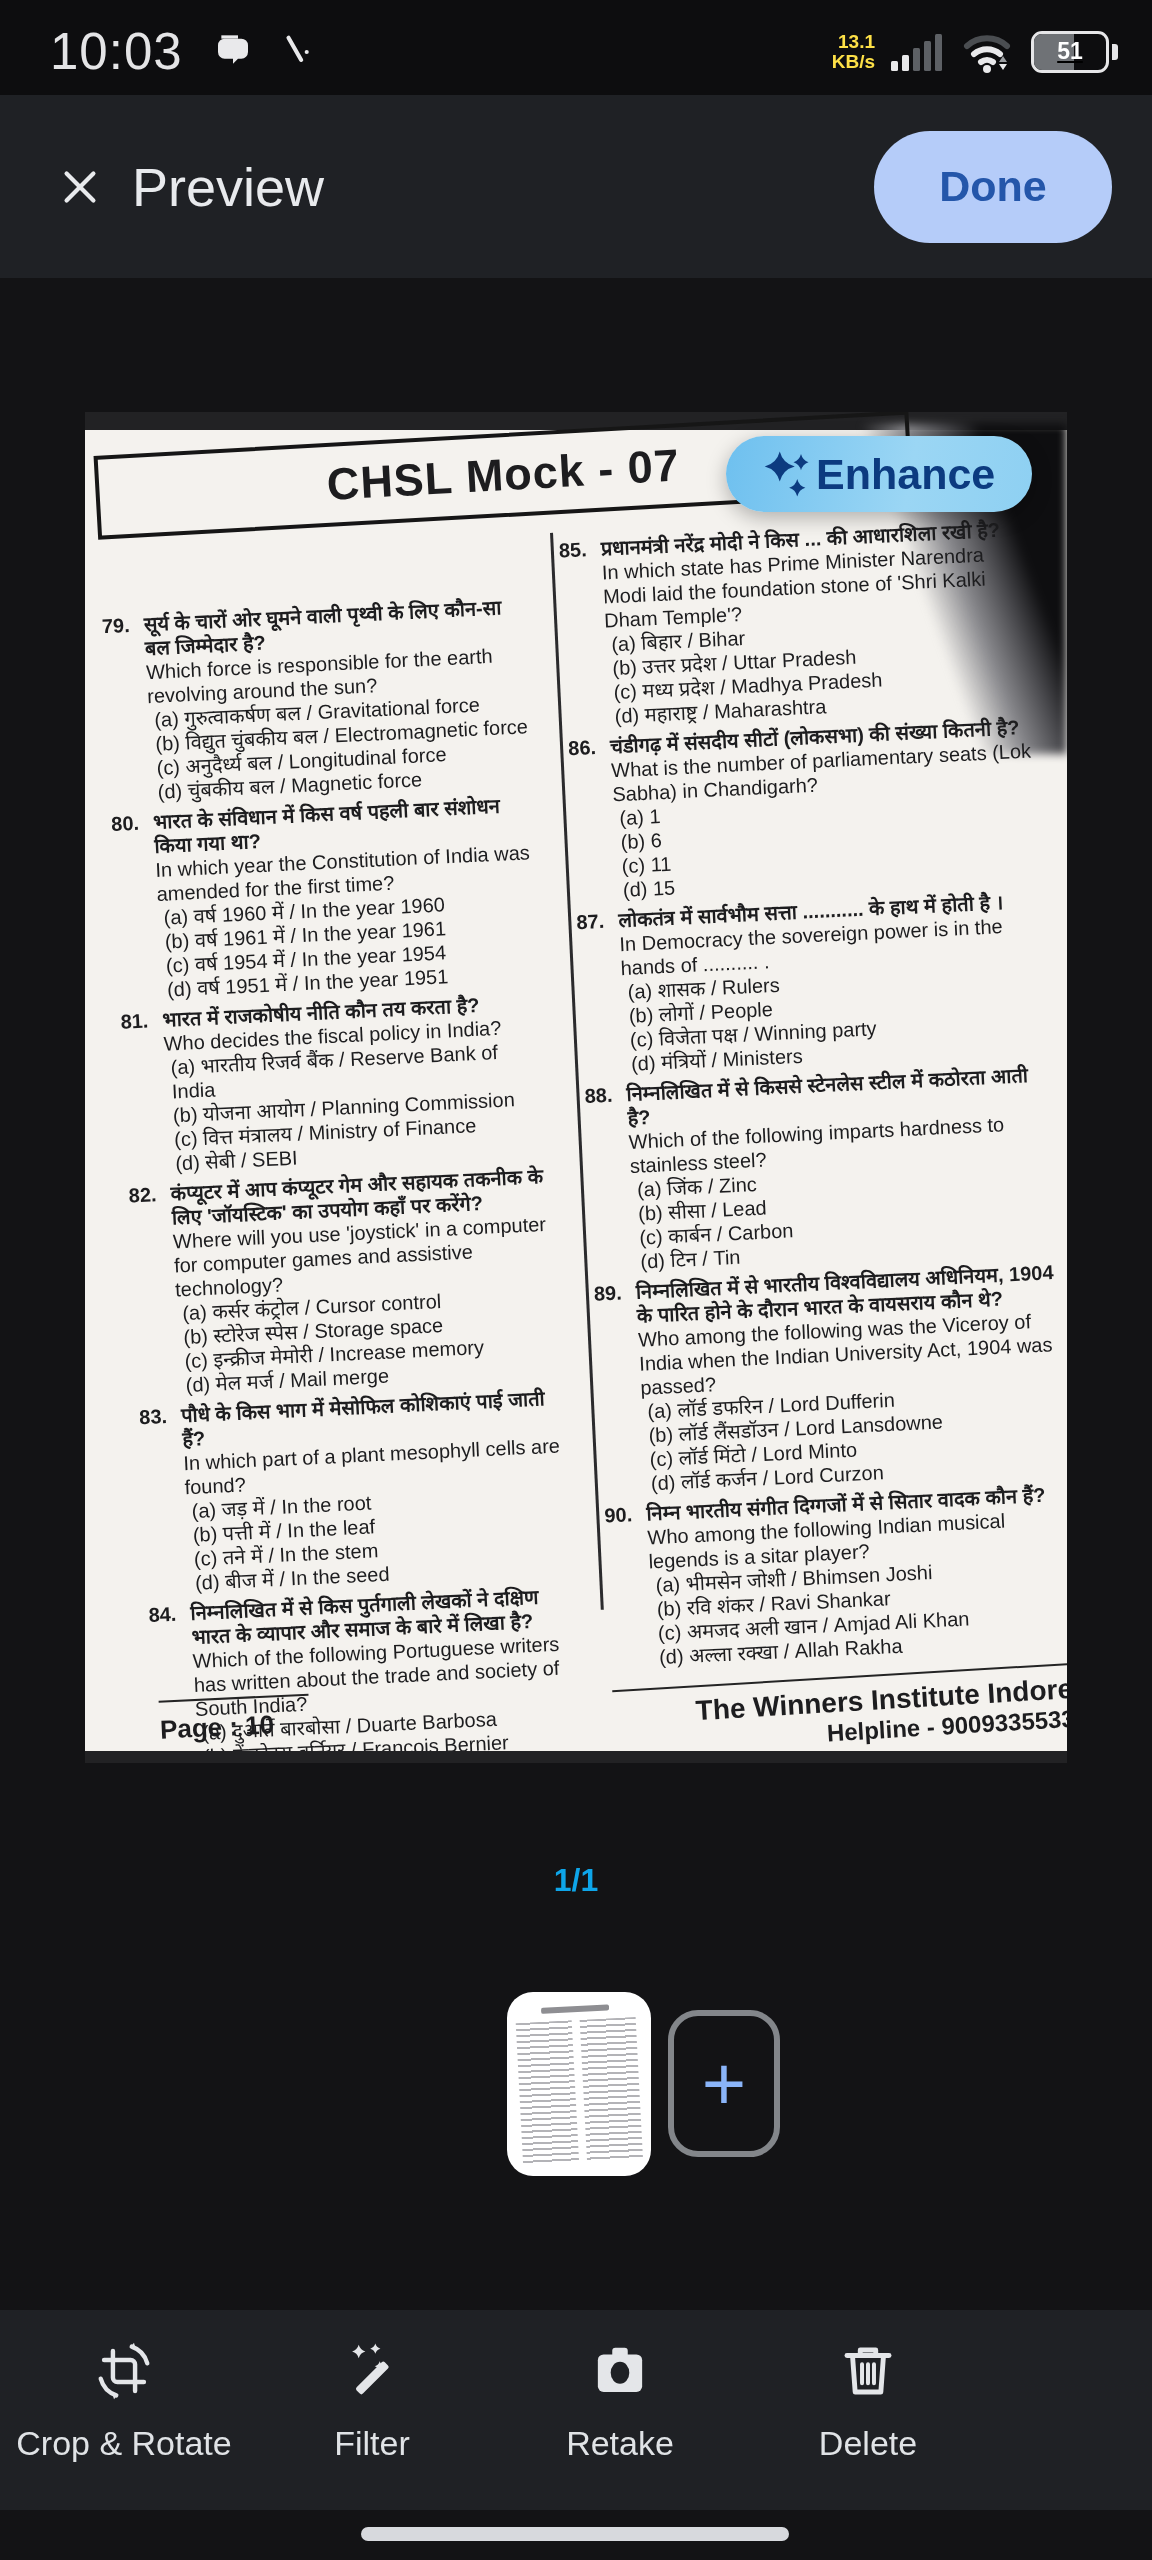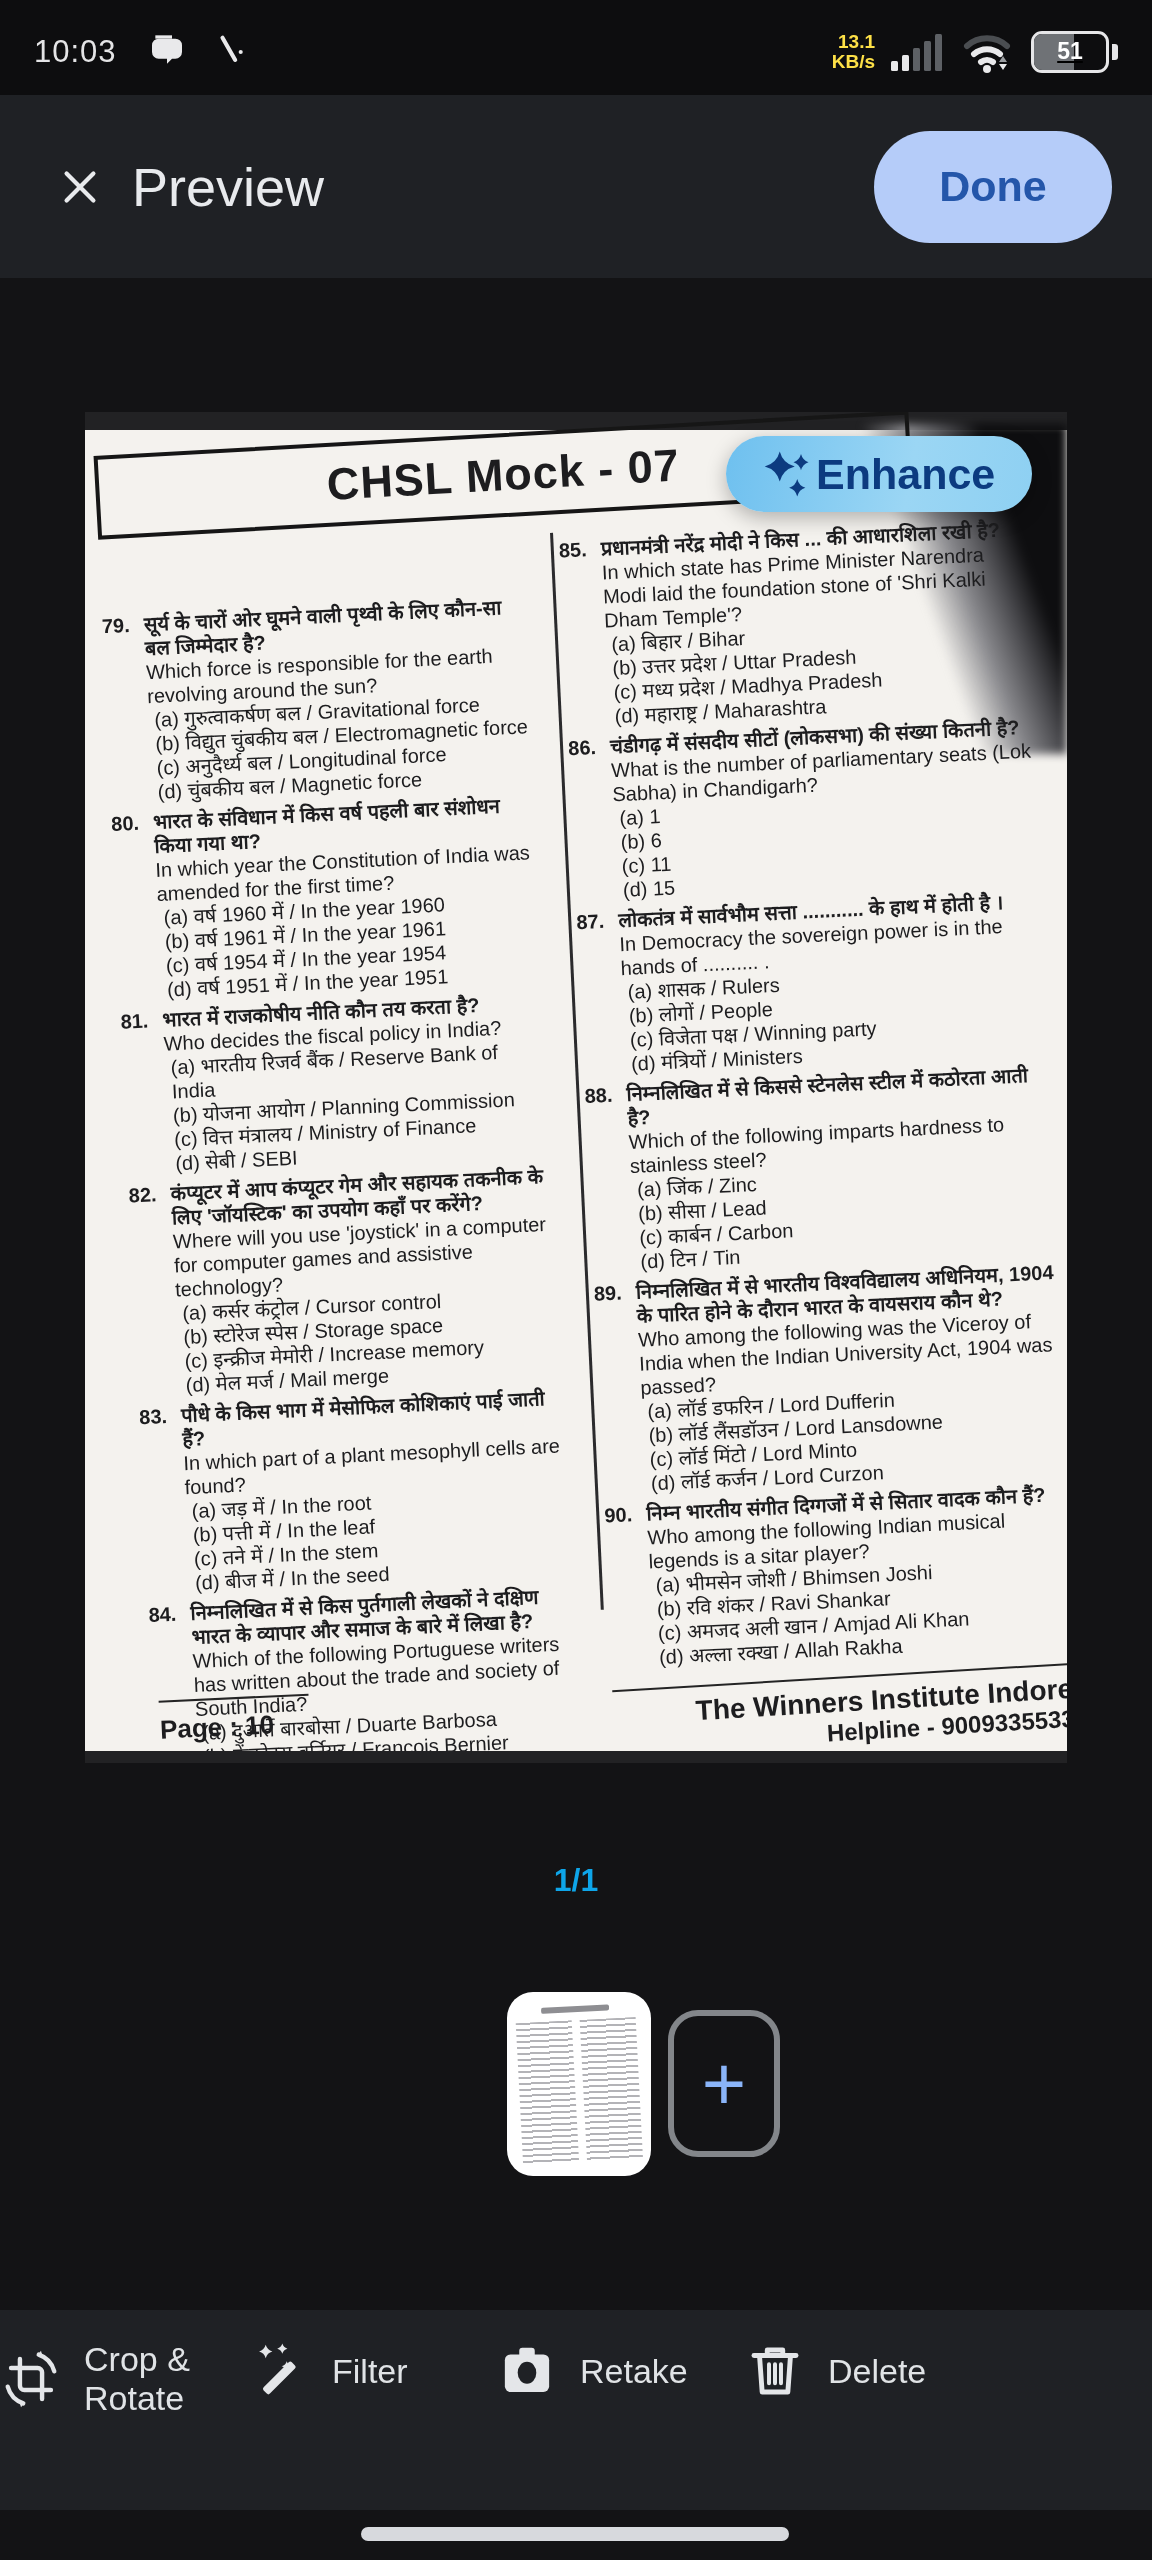--- a/index.html
+++ b/index.html
@@ -7,21 +7,21 @@
     width:1152px;height:2560px;position:relative;overflow:hidden;
     background:#131315;
     font-family:"Liberation Sans","DejaVu Sans",sans-serif;
     -webkit-font-smoothing:antialiased;
   }
   
   .statusbar{
     position:absolute;top:0;left:0;right:0;height:95px;background:#0d0d0f;
     display:flex;align-items:center;padding:8px 34px 0 34px;box-sizing:border-box;
   }
-  .sb-time{font-size:31px;color:#e4e4e6;letter-spacing:1px;}
+  .sb-time{font-size:51px;color:#e4e4e6;letter-spacing:1px;margin-left:16px;}
   .sb-left-icons{display:flex;align-items:center;gap:26px;margin-left:30px;}
   .sb-spacer{flex:1;}
   .sb-right{display:flex;align-items:center;gap:16px;}
   .sb-speed{display:flex;flex-direction:column;align-items:flex-end;color:#fde047;
     font-size:19px;line-height:20px;font-weight:700;}
   .battery{position:relative;width:72px;height:36px;border:3px solid #e6e6e8;border-radius:11px;
     display:flex;align-items:center;justify-content:center;overflow:hidden;}
   .battery .fill{position:absolute;left:0;top:0;bottom:0;width:56%;background:#6f7276;}
   .battery .pct{position:relative;color:#fff;font-size:23px;font-weight:700;}
   .battery-nub{width:6px;height:16px;background:#e6e6e8;border-radius:0 3px 3px 0;margin-left:3px;}
@@ -95,21 +95,21 @@
     position:absolute;left:668px;top:2010px;width:112px;height:147px;box-sizing:border-box;
     border:6px solid #83868a;border-radius:30px;
     display:flex;align-items:center;justify-content:center;
     color:#8ab4f8;font-size:76px;font-weight:300;line-height:1;
   }
   
   .toolbar{
     position:absolute;left:0;right:0;top:2310px;height:200px;background:#1f2125;
     display:flex;align-items:flex-start;padding-top:30px;box-sizing:border-box;
   }
-  .tool{width:248px;flex:none;display:flex;flex-direction:row;align-items:center;gap:22px;
+  .tool{width:248px;flex:none;display:flex;flex-direction:column;align-items:center;gap:22px;
     color:#e0e3e6;font-size:34px;}
   .navarea{position:absolute;left:0;right:0;top:2510px;height:50px;background:#131315;}
   .gesture{position:absolute;left:361px;top:2527px;width:428px;height:14px;border-radius:8px;background:#d7d9dd;}
   .icon-svg{display:block;}
 </style>
 </head>
 <body>
 
 <div class="statusbar">
   <span class="sb-time">10:03</span>

